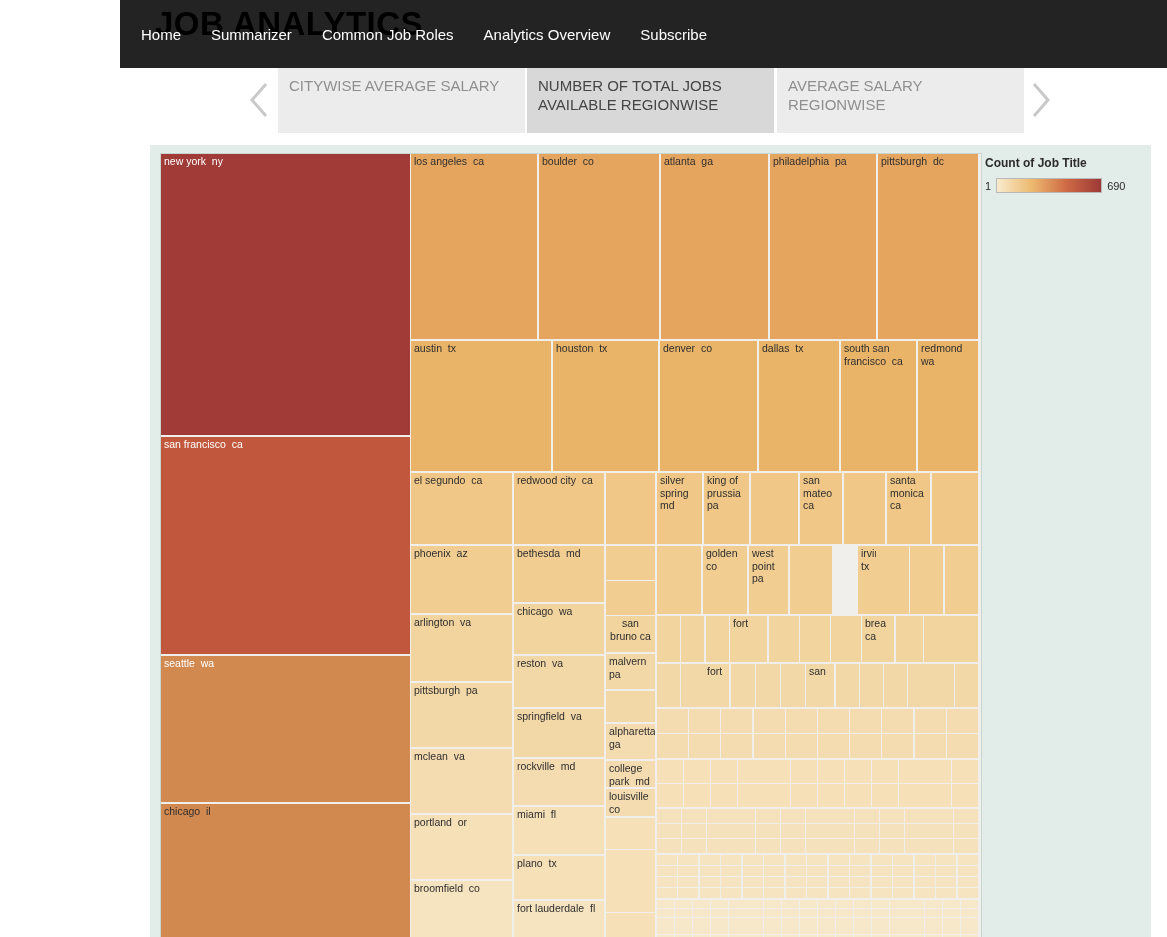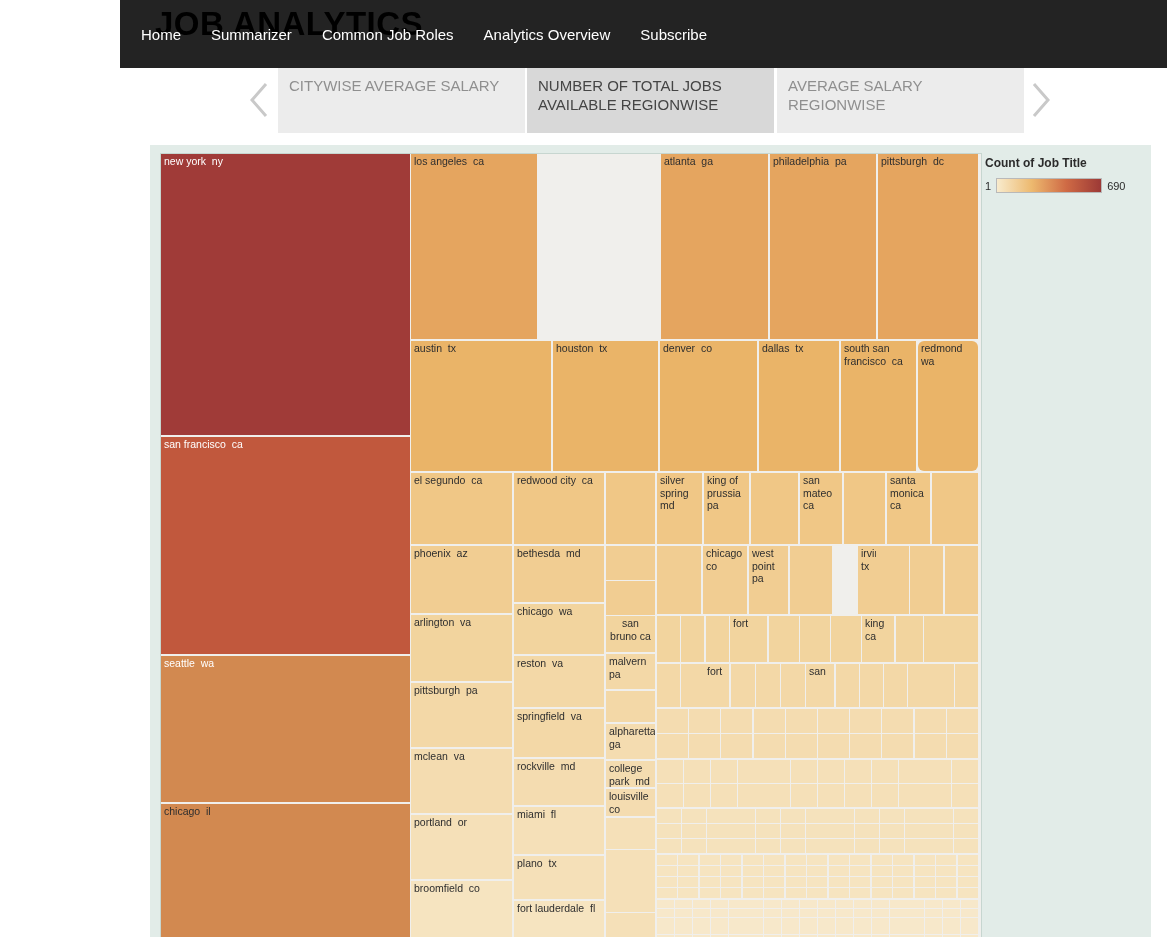--- a/index.html
+++ b/index.html
@@ -80,20 +80,23 @@
     </div>
     <div class="tm-cell" style="left: 0px; top: 502px; width: 249px; height: 146px; background: rgb(210, 137, 80);">
       <span class="tm-label" style="color: rgb(255, 255, 255);">seattle  wa</span>
     </div>
     <div class="tm-cell" style="left: 0px; top: 650px; width: 249px; height: 139px; background: rgb(210, 137, 80);">
       <span class="tm-label">chicago  il</span>
     </div>
     <div class="tm-cell" style="left: 250px; top: 0px; width: 126px; height: 185px; background: rgb(229, 165, 95);">
       <span class="tm-label">los angeles  ca</span>
     </div>
+    <div class="tm-cell" style="left: 378px; top: 0px; width: 120px; height: 185px; background: rgb(229, 165, 95);">
+      <span class="tm-label">boulder  co</span>
+    </div>
     <div class="tm-cell" style="left: 500px; top: 0px; width: 107px; height: 185px; background: rgb(229, 165, 95);">
       <span class="tm-label">atlanta  ga</span>
     </div>
     <div class="tm-cell" style="left: 609px; top: 0px; width: 106px; height: 185px; background: rgb(229, 165, 95);">
       <span class="tm-label">philadelphia  pa</span>
     </div>
     <div class="tm-cell" style="left: 717px; top: 0px; width: 100px; height: 185px; background: rgb(229, 165, 95);">
       <span class="tm-label">pittsburgh  dc</span>
     </div>
     <div class="tm-cell" style="left: 250px; top: 187px; width: 140px; height: 130px; background: rgb(234, 180, 104);">
@@ -104,21 +107,21 @@
     </div>
     <div class="tm-cell" style="left: 499px; top: 187px; width: 97px; height: 130px; background: rgb(234, 180, 104);">
       <span class="tm-label">denver  co</span>
     </div>
     <div class="tm-cell" style="left: 598px; top: 187px; width: 80px; height: 130px; background: rgb(234, 180, 104);">
       <span class="tm-label">dallas  tx</span>
     </div>
     <div class="tm-cell" style="left: 680px; top: 187px; width: 75px; height: 130px; background: rgb(234, 180, 104);">
       <span class="tm-label">south san francisco  ca</span>
     </div>
-    <div class="tm-cell" style="left: 757px; top: 187px; width: 60px; height: 130px; background: rgb(234, 180, 104); border-radius: 6px;">
+    <div class="tm-cell" style="left: 757px; top: 187px; width: 60px; height: 130px; background: rgb(234, 180, 104);">
       <span class="tm-label">redmond  wa</span>
     </div>
     <div class="tm-cell" style="left: 250px; top: 319px; width: 101px; height: 71px; background: rgb(240, 199, 134);">
       <span class="tm-label">el segundo  ca</span>
     </div>
     <div class="tm-cell" style="left: 353px; top: 319px; width: 90px; height: 71px; background: rgb(240, 199, 134);">
       <span class="tm-label">redwood city  ca</span>
     </div>
     <div class="tm-cell" style="left: 496px; top: 319px; width: 45px; height: 71px; background: rgb(240, 199, 134);">
       <span class="tm-label">silver spring  md</span>
@@ -132,42 +135,42 @@
     <div class="tm-cell" style="left: 726px; top: 319px; width: 43px; height: 71px; background: rgb(240, 199, 134);">
       <span class="tm-label">santa monica  ca</span>
     </div>
     <div class="tm-cell" style="left: 250px; top: 392px; width: 101px; height: 67px; background: rgb(241, 205, 146);">
       <span class="tm-label">phoenix  az</span>
     </div>
     <div class="tm-cell" style="left: 353px; top: 392px; width: 90px; height: 56px; background: rgb(241, 205, 146);">
       <span class="tm-label">bethesda  md</span>
     </div>
     <div class="tm-cell" style="left: 542px; top: 392px; width: 44px; height: 68px; background: rgb(241, 205, 146);">
-      <span class="tm-label">chicago co</span>
+      <span class="tm-label">golden co</span>
     </div>
     <div class="tm-cell" style="left: 588px; top: 392px; width: 39px; height: 68px; background: rgb(241, 205, 146);">
       <span class="tm-label">west point pa</span>
     </div>
     <div class="tm-cell" style="left: 673px; top: 392px; width: 40px; height: 68px; background: rgb(241, 205, 146); margin-left: 24px;">
       <span class="tm-label">irving tx</span>
     </div>
     <div class="tm-cell" style="left: 250px; top: 461px; width: 101px; height: 66px; background: rgb(242, 212, 158);">
       <span class="tm-label">arlington  va</span>
     </div>
     <div class="tm-cell" style="left: 353px; top: 450px; width: 90px; height: 50px; background: rgb(242, 212, 158);">
       <span class="tm-label">chicago  wa</span>
     </div>
     <div class="tm-cell" style="left: 445px; top: 462px; width: 49px; height: 36px; background: rgb(242, 212, 158); text-align: center;">
       <span class="tm-label">san bruno ca</span>
     </div>
     <div class="tm-cell" style="left: 569px; top: 462px; width: 37px; height: 46px; background: rgb(242, 212, 158);">
       <span class="tm-label">fort</span>
     </div>
     <div class="tm-cell" style="left: 701px; top: 462px; width: 32px; height: 46px; background: rgb(242, 212, 158);">
-      <span class="tm-label">king ca</span>
+      <span class="tm-label">brea ca</span>
     </div>
     <div class="tm-cell" style="left: 353px; top: 502px; width: 90px; height: 51px; background: rgb(243, 216, 167);">
       <span class="tm-label">reston  va</span>
     </div>
     <div class="tm-cell" style="left: 445px; top: 500px; width: 49px; height: 35px; background: rgb(243, 216, 167);">
       <span class="tm-label">malvern pa</span>
     </div>
     <div class="tm-cell" style="left: 543px; top: 510px; width: 25px; height: 43px; background: rgb(243, 216, 167);">
       <span class="tm-label">fort</span>
     </div>

